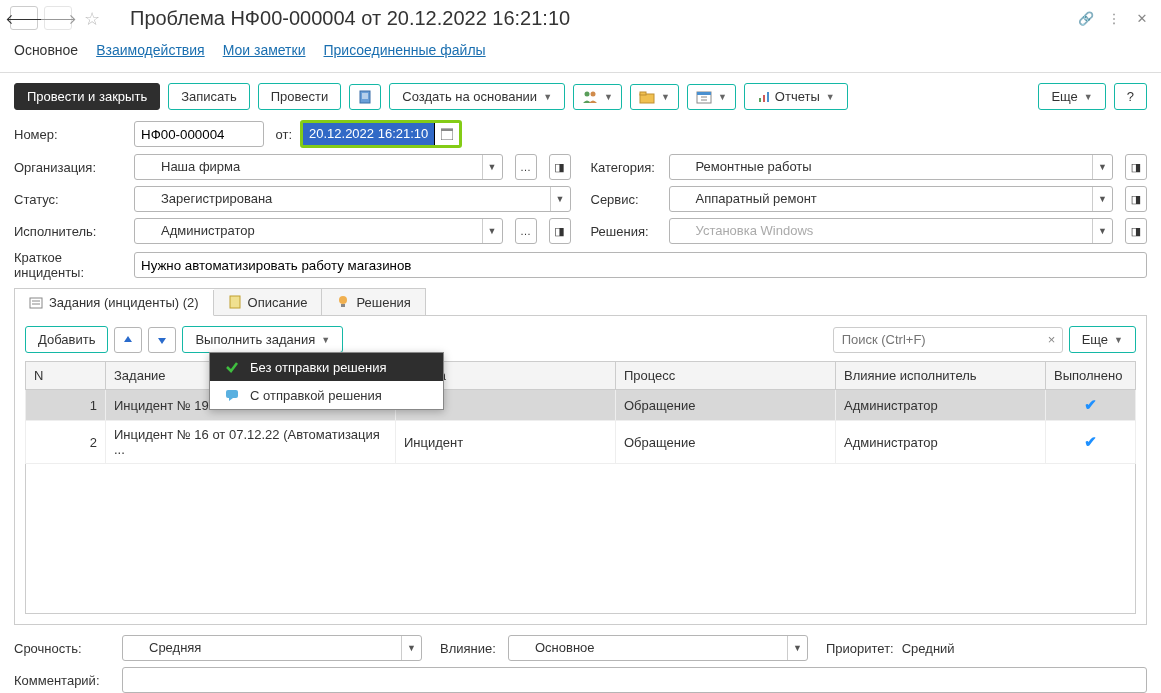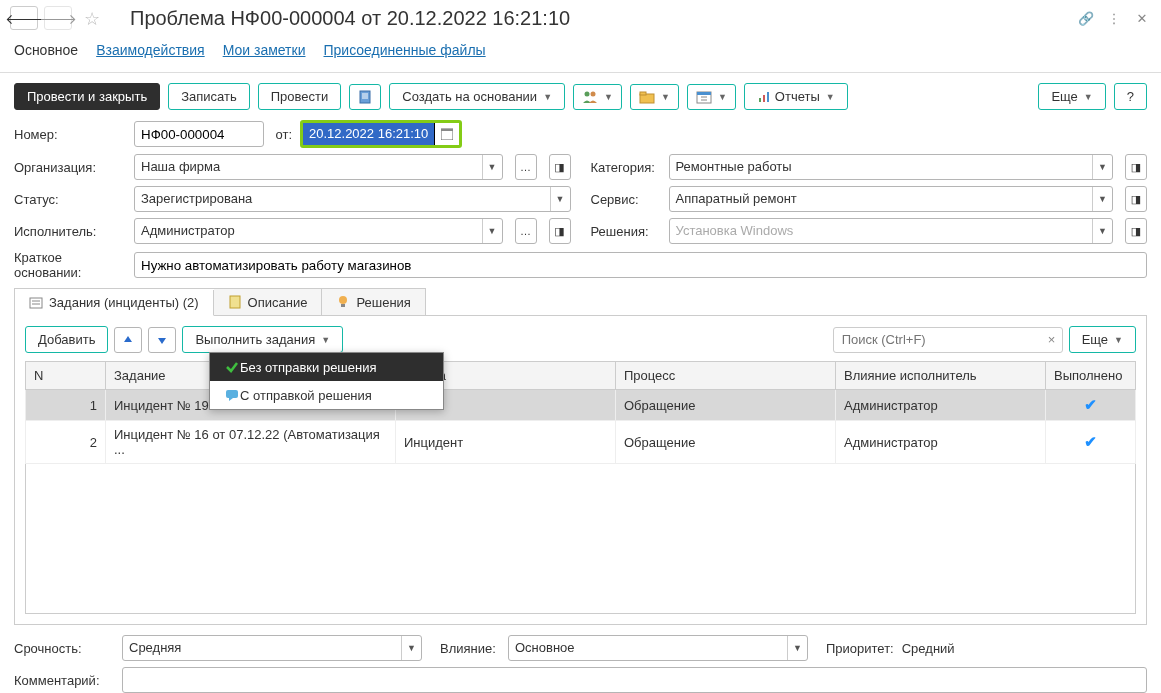--- a/index.html
+++ b/index.html
@@ -24,42 +24,42 @@
   .toolbar-spacer { flex: 1; }
 
   .form-area { padding: 0 14px; }
   .form-row { display: flex; align-items: center; margin-bottom: 6px; gap: 8px; }
   .label { width: 112px; color: #333; }
   .input { border: 1px solid #b5b5b5; border-radius: 3px; padding: 4px 6px; background: #fff; height: 26px; }
   .input.date { border: 3px solid #84cc16; background: #fff; display:flex; align-items:stretch; padding:0; height:28px; }
   .input.date .date-val { background: #3169c6; color: #fff; padding: 3px 6px; }
   .input.date .cal-btn { border-left: 1px solid #000; padding: 3px 6px; display:flex; align-items:center; }
   .select-wrap { display: flex; border: 1px solid #b5b5b5; border-radius: 3px; height: 26px; overflow:hidden; }
-  .select-wrap .sel-val { padding: 4px 6px; flex: 1; }
+  .select-wrap .sel-val { padding: 4px 6px; flex: 1; margin-left: 20px; }
   .select-wrap .sel-btn { border-left: 1px solid #ccc; width: 20px; display:flex; align-items:center; justify-content:center; font-size:9px; color:#555; cursor:pointer; }
   .placeholder { color: #aaa; }
   .aux-btn { border:1px solid #b5b5b5; border-radius:3px; width:22px; height:26px; margin-left:4px; display:inline-flex; align-items:center; justify-content:center; font-size:11px; cursor:pointer; background:#fff; }
 
   .two-col { display:flex; gap: 20px; }
   .col { flex:1; }
 
   .subtabs { display:flex; border:1px solid #ccc; border-bottom:none; margin: 8px 14px 0; width: fit-content; }
   .subtab { padding: 5px 14px; border-right:1px solid #ccc; background:#f5f5f5; cursor:pointer; display:flex; align-items:center; gap:6px; }
   .subtab.active { background:#fff; border-bottom: 1px solid #fff; position:relative; top:1px; }
   .subtab .sub-ic { width:14px; height:14px; }
 
   .tab-body { border:1px solid #ccc; margin: 0 14px 10px; padding: 10px; }
   .tab-toolbar { display:flex; align-items:center; gap:6px; margin-bottom:8px; }
   .arrow-btn { width:28px; height:26px; border:1px solid #b5b5b5; border-radius:3px; background:#fff; display:inline-flex; align-items:center; justify-content:center; cursor:pointer; color:#2a6bcc; }
   .search-box { border:1px solid #ccc; border-radius:3px; display:flex; align-items:center; height:26px; width:230px; }
   .search-box input { border:none; outline:none; padding:4px 8px; flex:1; font-size:13px; background:transparent; }
   .search-box .clear { width:20px; text-align:center; color:#888; cursor:pointer; }
 
   .dropdown-menu { position:absolute; background:#fff; border:1px solid #888; box-shadow:0 2px 8px rgba(0,0,0,0.25); z-index:50; min-width:235px; }
-  .dropdown-item { display:flex; align-items:center; padding:6px 14px; cursor:pointer; }
+  .dropdown-item { display:flex; align-items:center; gap:10px; padding:6px 14px; cursor:pointer; }
   .dropdown-item.hl { background:#2e2e2e; color:#fff; }
   .dropdown-item .dd-ic { width:16px; height:16px; display:inline-flex; align-items:center; justify-content:center; }
 
   table.grid { width:100%; border-collapse:collapse; border:1px solid #ccc; }
   table.grid th { background:#f4f4f4; border:1px solid #ccc; padding:6px 8px; text-align:left; font-weight:400; }
   table.grid td { border:1px solid #eee; padding:6px 8px; }
   table.grid tr.sel td { background:#d8d8d8; }
   .done-check { color:#1e90ff; font-size:15px; font-weight:bold; text-align:center; display:block; }
 
   .bottom-area { padding: 0 14px; }
@@ -210,21 +210,21 @@
         <div class="select-wrap" style="flex:1">
           <span class="sel-val placeholder">Установка Windows</span>
           <span class="sel-btn">▼</span>
         </div>
         <span class="aux-btn">◨</span>
       </div>
     </div>
   </div>
 
   <div class="form-row">
-    <div class="label">Краткое основании:</div>
+    <div class="label">Краткое инциденты:</div>
     <input class="input" style="flex: 1 1 0%;" value="Нужно автоматизировать работу магазинов">
   </div>
 </div>
 
 <div class="subtabs">
   <div class="subtab active">
     <svg class="sub-ic" width="14" height="14" viewBox="0 0 14 14">
         <rect x="1" y="2" width="12" height="10" fill="#fff" stroke="#888"></rect>
         <line x1="3" y1="5" x2="11" y2="5" stroke="#888"></line>
         <line x1="3" y1="8" x2="11" y2="8" stroke="#888"></line>

